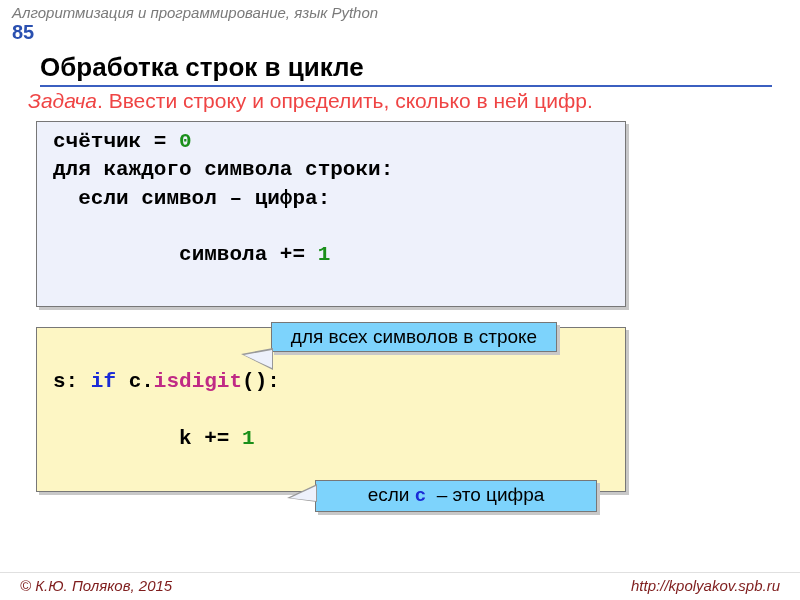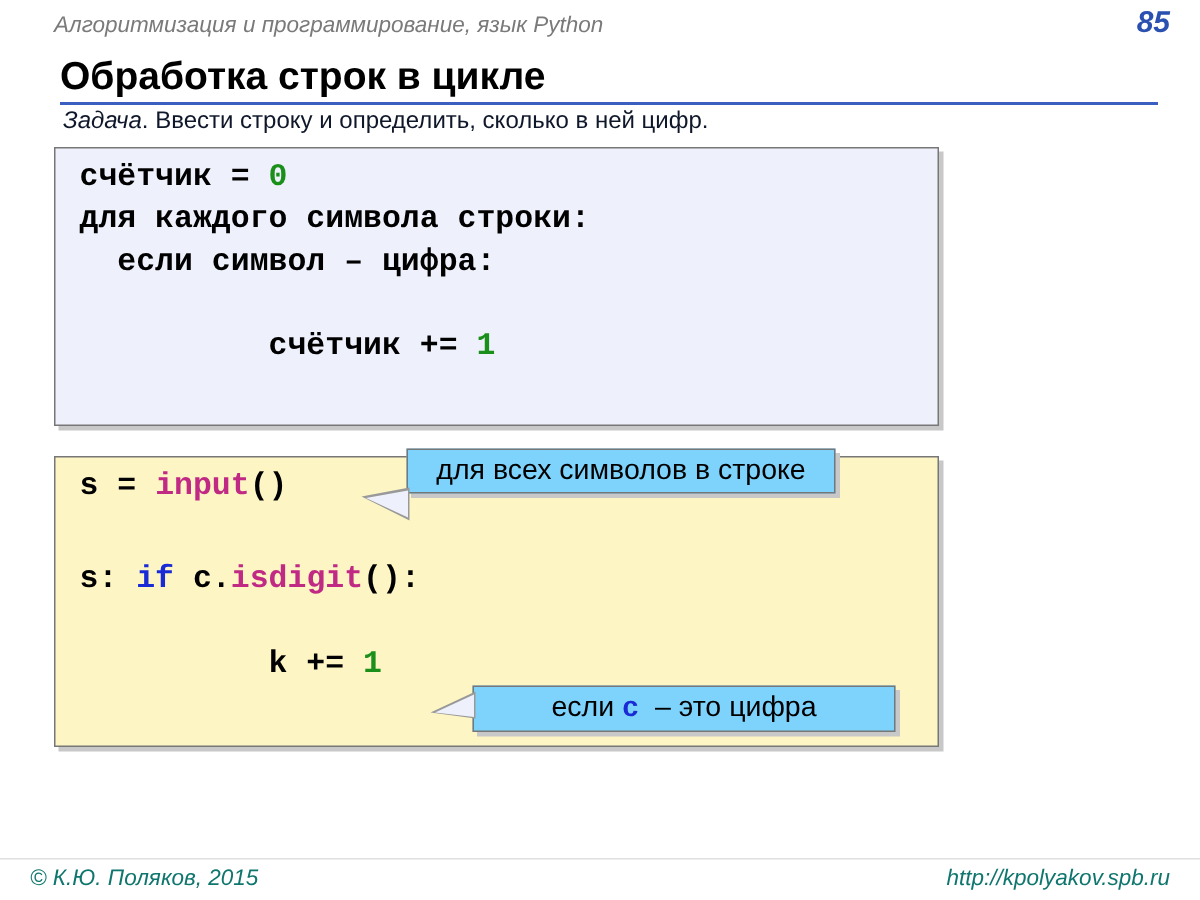--- a/index.html
+++ b/index.html
@@ -7,50 +7,50 @@
     padding: 0;
     width: 800px;
     height: 600px;
     background: #fff;
     font-family: Arial, Helvetica, sans-serif;
     position: relative;
     overflow: hidden;
     color: #000;
   }
   .header {
-    padding: 4px 20px 2px 36px;
+    padding: 4px 20px 2px 12px;
     display: flex;
     justify-content: space-between;
     align-items: baseline;
+    flex-direction: column;
   }
   .header-title {
     color: #7a7a7a;
     font-style: italic;
     font-size: 15px;
   }
   .page-num {
     color: #2a50b0;
     font-weight: bold;
     font-size: 20px;
-    font-style: italic;
   }
   .main {
     padding: 6px 28px 0 28px;
   }
   h2.section {
     margin: 0 0 2px 12px;
     font-weight: bold;
     font-size: 26px;
     border-bottom: 2px solid #3b5fc0;
     padding-bottom: 2px;
   }
   .task {
-    font-size: 16px;
-    margin: 2px 0 8px 14px;
-    color: #0f172a;
+    font-size: 21px;
+    margin: 2px 0 8px 0;
+    color: #ef4444;
   }
   .task .em { font-style: italic; }
 
   .codebox {
     background: #eef1fb;
     border: 1px solid #777;
     box-shadow: 3px 3px 0 #c8c8c8;
     font-family: "Courier New", monospace;
     font-size: 21px;
     font-weight: bold;
@@ -135,21 +135,21 @@
     border-right: 26px solid #eef1fb;
   }
 
   .footer {
     position: absolute;
     bottom: 6px;
     left: 0; right: 0;
     padding: 0 20px;
     display: flex;
     justify-content: space-between;
-    color: #0f766e;
+    color: #7f1d1d;
     font-style: italic;
     font-size: 15px;
     border-top: 1px solid #e0e0e0;
     padding-top: 4px;
   }
 </style>
 </head>
 <body>
 
 <div class="header">
@@ -163,31 +163,28 @@
     <span class="em">Задача</span><span>. Ввести строку и определить, сколько в ней цифр.</span>
   </div>
 
   <div class="codebox pseudo">
     <div>
       <span>счётчик = </span><span class="num">0</span>
     </div>
     <div>для каждого символа строки:</div>
     <div style="white-space:pre;">  если символ – цифра:</div>
     <div style="white-space:pre;">
-      <span style="white-space:pre;">    счётчик += </span><span class="num">1</span>
+      <span style="white-space:pre;">    символа += </span><span class="num">1</span>
     </div>
   </div>
 
   <div class="codebox yellow">
     <div class="callout c1">для всех символов в строке</div>
     <div class="pointer p1"></div>
 
-    <div>
-      <span>s = </span><span class="fn">input</span><span>()</span>
-    </div>
 
 
     <div style="height:34px;"></div>
 
     <div>
       <span>s: </span><span class="kw">if</span><span> c.</span><span class="fn">isdigit</span><span>():</span>
     </div>
     <div style="white-space:pre;">
       <span style="white-space:pre;">    k += </span><span class="num">1</span>
     </div>

